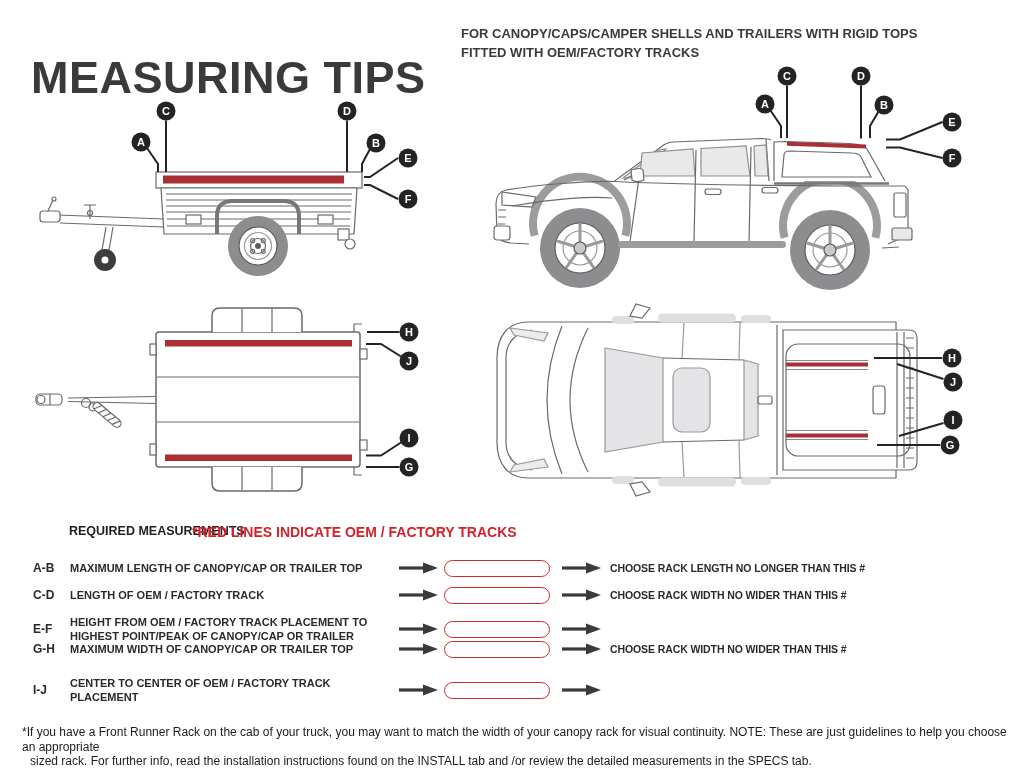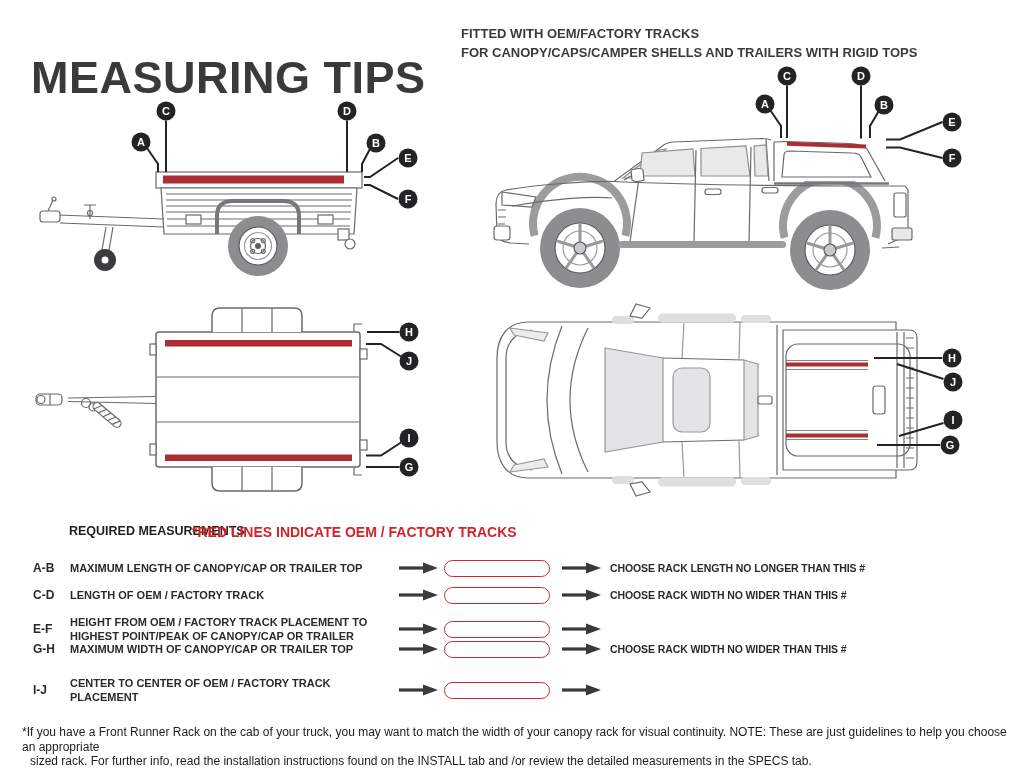--- a/index.html
+++ b/index.html
@@ -23,22 +23,22 @@
   
   .footnote{left:22px;top:725px;width:992px;font-size:12px;line-height:14.5px;color:#1c1c1e;}
   .footnote .l2{padding-left:8px;}
   svg text.badge-letter{font-family:"Liberation Sans",sans-serif;font-weight:bold;font-size:11px;fill:#ffffff;text-anchor:middle;}
 </style>
 </head>
 <body>
 
 <div class="abs title">MEASURING TIPS</div>
 <div class="abs subtitle">
+  <div>FOR CANOPY/CAPS/CAMPER SHELLS AND TRAILERS WITH RIGID TOPS</div>
   <div>FITTED WITH OEM/FACTORY TRACKS</div>
-  <div>FOR CANOPY/CAPS/CAMPER SHELLS AND TRAILERS WITH RIGID TOPS</div>
 </div>
 
 <svg class="abs" style="left:20px;top:88px" width="440" height="215" viewBox="0 0 440 215">
   <g stroke="#6a6a6e" stroke-width="1.2" fill="none">
     <rect x="136" y="84" width="206" height="16" fill="#ffffff"></rect>
     <rect x="143" y="87.5" width="181" height="8" fill="#a92f35" stroke="none"></rect>
     <polygon points="141,100 337,100 334,146 144,146" fill="#ffffff"></polygon>
     <path d="M146,106 H332 M146,112 H332 M146,118 H331 M146,124 H331 M147,131 H330 M147,138 H330"></path>
     <rect x="166" y="127" width="15" height="9" fill="#ffffff"></rect>
     <rect x="298" y="127" width="15" height="9" fill="#ffffff"></rect>

